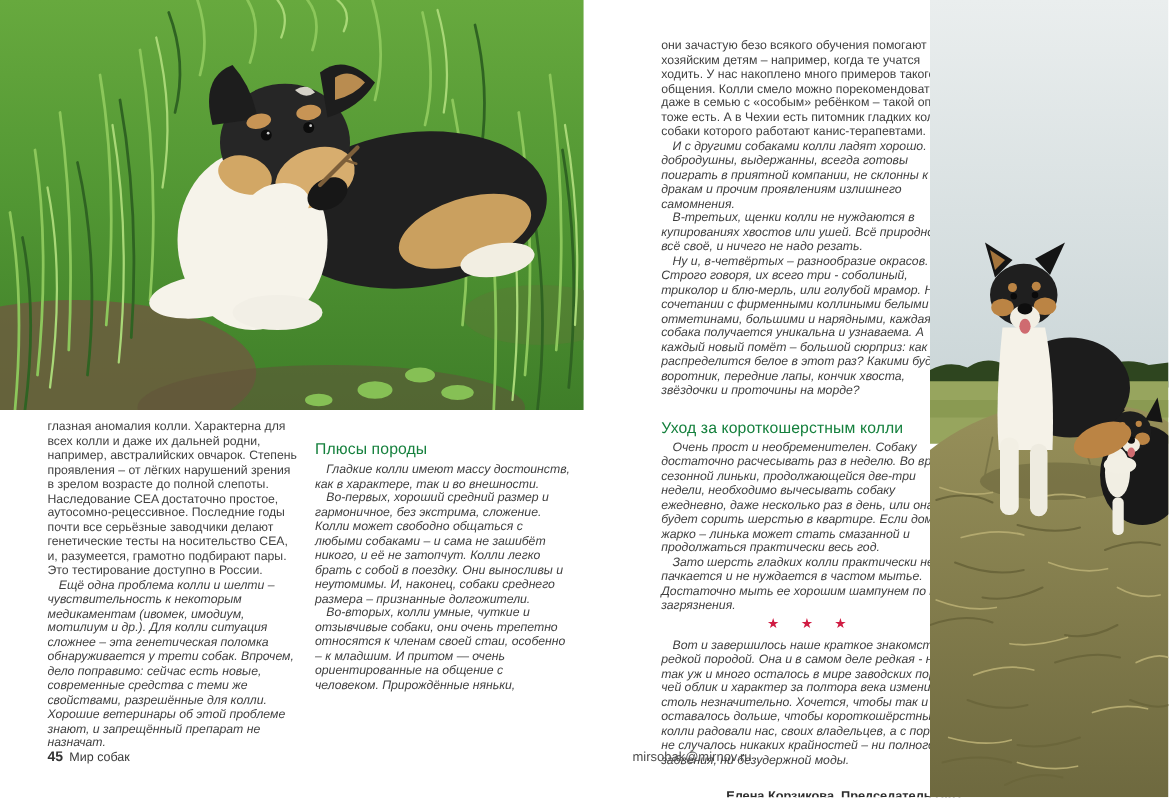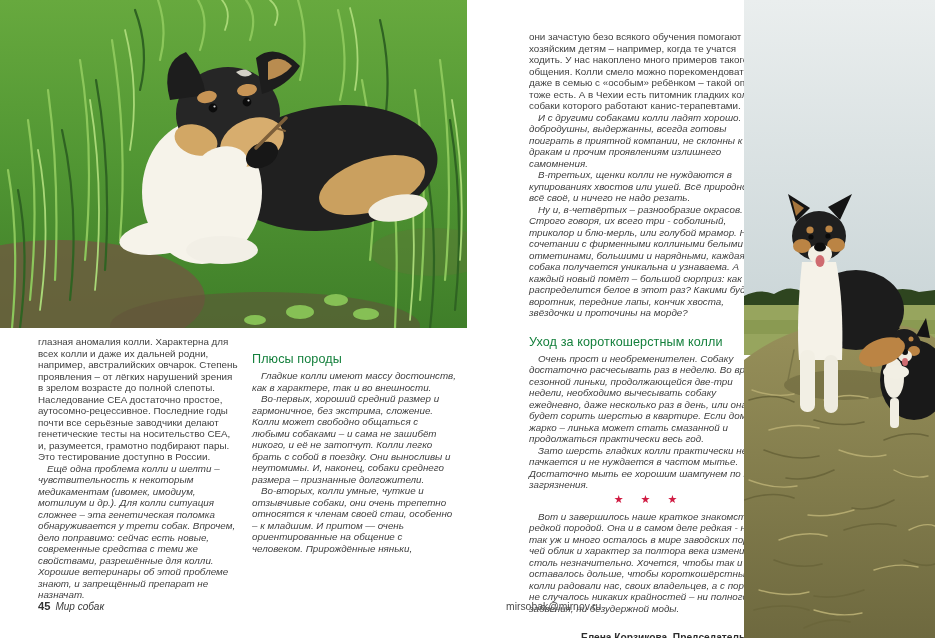--- a/index.html
+++ b/index.html
@@ -29,21 +29,21 @@
     letter-spacing:7px; margin:2px 0 6px 0;
   }
   .byline {
     font-weight:bold; text-align:right; color:#2d2d2d;
     font-size:10.2px; line-height:12.5px; margin-top:18px;
   }
   .footer-left {
     position:absolute; left:38px; top:600px; font-size:10px; color:#333;
   }
   .footer-left .pg { font-weight:bold; font-size:11.2px; }
-  .footer-left .mag { font-style:italic; margin-left:5px; color:#3a3a3a; }
+  .footer-left .mag { margin-left:5px; color:#3a3a3a; }
   .email {
     position:absolute; left:506px; top:601px; font-size:10.4px; color:#4d4d4d;text-align:center;
   }
 </style>
 </head>
 <body>
 
 <div class="spread">
 
   <div class="photo photo-left">

